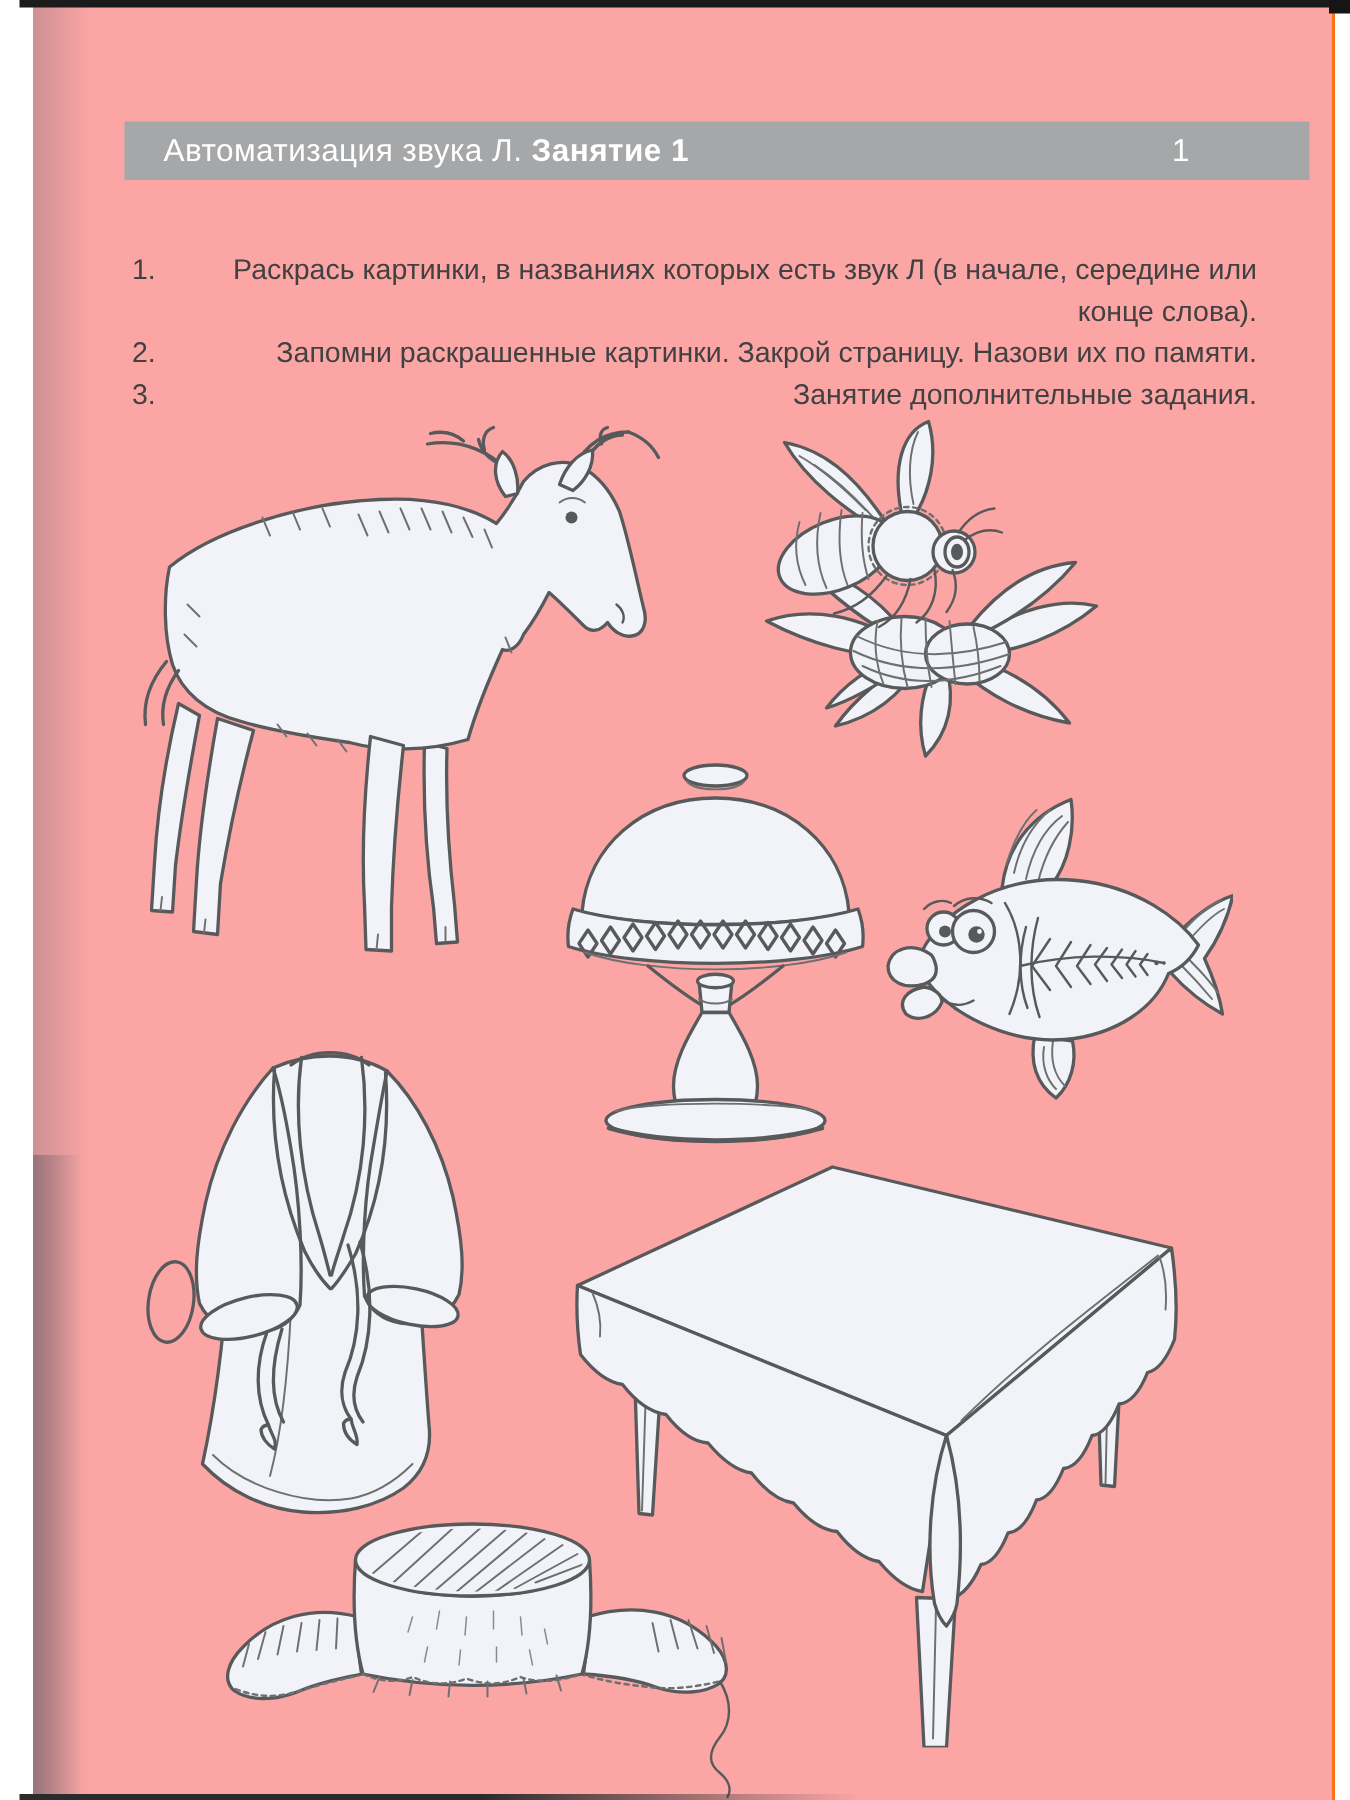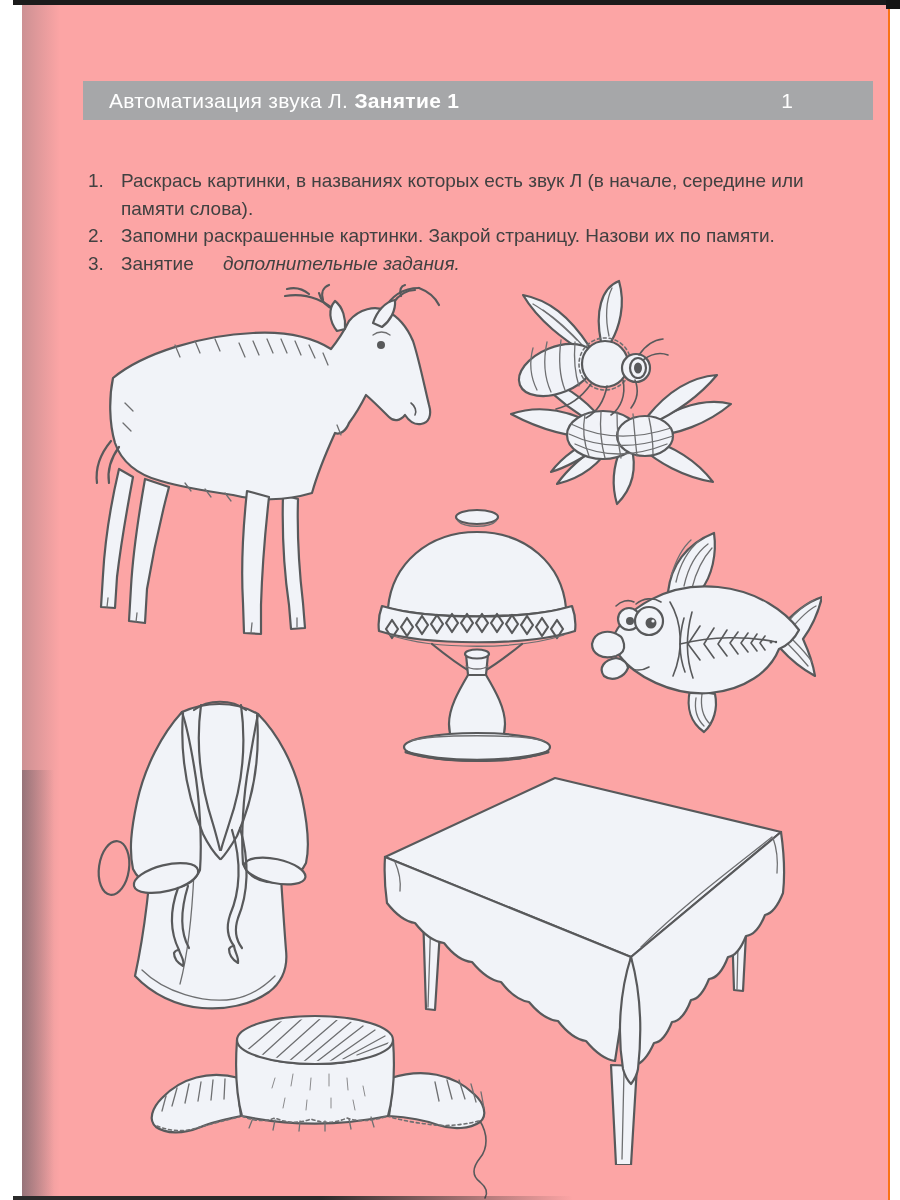--- a/index.html
+++ b/index.html
@@ -25,22 +25,22 @@
     background:#a6a7a9;color:#ffffff;display:flex;align-items:center;
   }
   .header-title{margin-left:26px;font-size:21px;letter-spacing:.3px;white-space:nowrap;}
   .b{font-weight:bold;}
   .page-num{position:absolute;right:80px;top:50%;transform:translateY(-50%);font-size:21px;}
   .instructions{position:absolute;left:66px;top:163px;width:750px;color:#414141;
     font-size:19px;line-height:27.5px;}
   .item{display:flex;}
   .i-num{width:33px;flex:none;}
   .i-txt{flex:1;}
-  .line{display:block;white-space:nowrap;}
-  .it{font-style:italic;margin-left:24px;}
+  .line{display:block;white-space:nowrap;text-align:right;}
+  .it{}
   figure.illus{position:absolute;margin:0;padding:0;}
   
   .fl{fill:#f1f3f8;stroke:#58595b;stroke-width:2.2;stroke-linecap:round;stroke-linejoin:round;}
   .ln{fill:none;stroke:#58595b;stroke-width:2.2;stroke-linecap:round;stroke-linejoin:round;}
   .md{fill:none;stroke:#58595b;stroke-width:1.6;stroke-linecap:round;stroke-linejoin:round;}
   .th{fill:none;stroke:#6e6f71;stroke-width:1.3;stroke-linecap:round;}
   .tx{fill:none;stroke:#8b8b8d;stroke-width:1;stroke-linecap:round;}
   .dk{fill:#58595b;stroke:none;}
   .fz{fill:none;stroke:#6e6f71;stroke-width:1.6;stroke-linecap:round;stroke-dasharray:3 3;}
 </style>
@@ -55,21 +55,21 @@
     <div class="header-bar">
       <span class="header-title"><span>Автоматизация звука Л. </span><span class="b">Занятие 1</span></span>
       <span class="page-num">1</span>
     </div>
 
     <div class="instructions">
       <div class="item">
         <span class="i-num">1.</span>
         <span class="i-txt">
           <span class="line">Раскрась картинки, в названиях которых есть звук Л (в начале, середине или</span>
-          <span class="line">памяти слова).</span>
+          <span class="line">конце слова).</span>
         </span>
       </div>
       <div class="item">
         <span class="i-num">2.</span>
         <span class="i-txt">
           <span class="line">Запомни раскрашенные картинки. Закрой страницу. Назови их по памяти.</span>
         </span>
       </div>
       <div class="item">
         <span class="i-num">3.</span>

